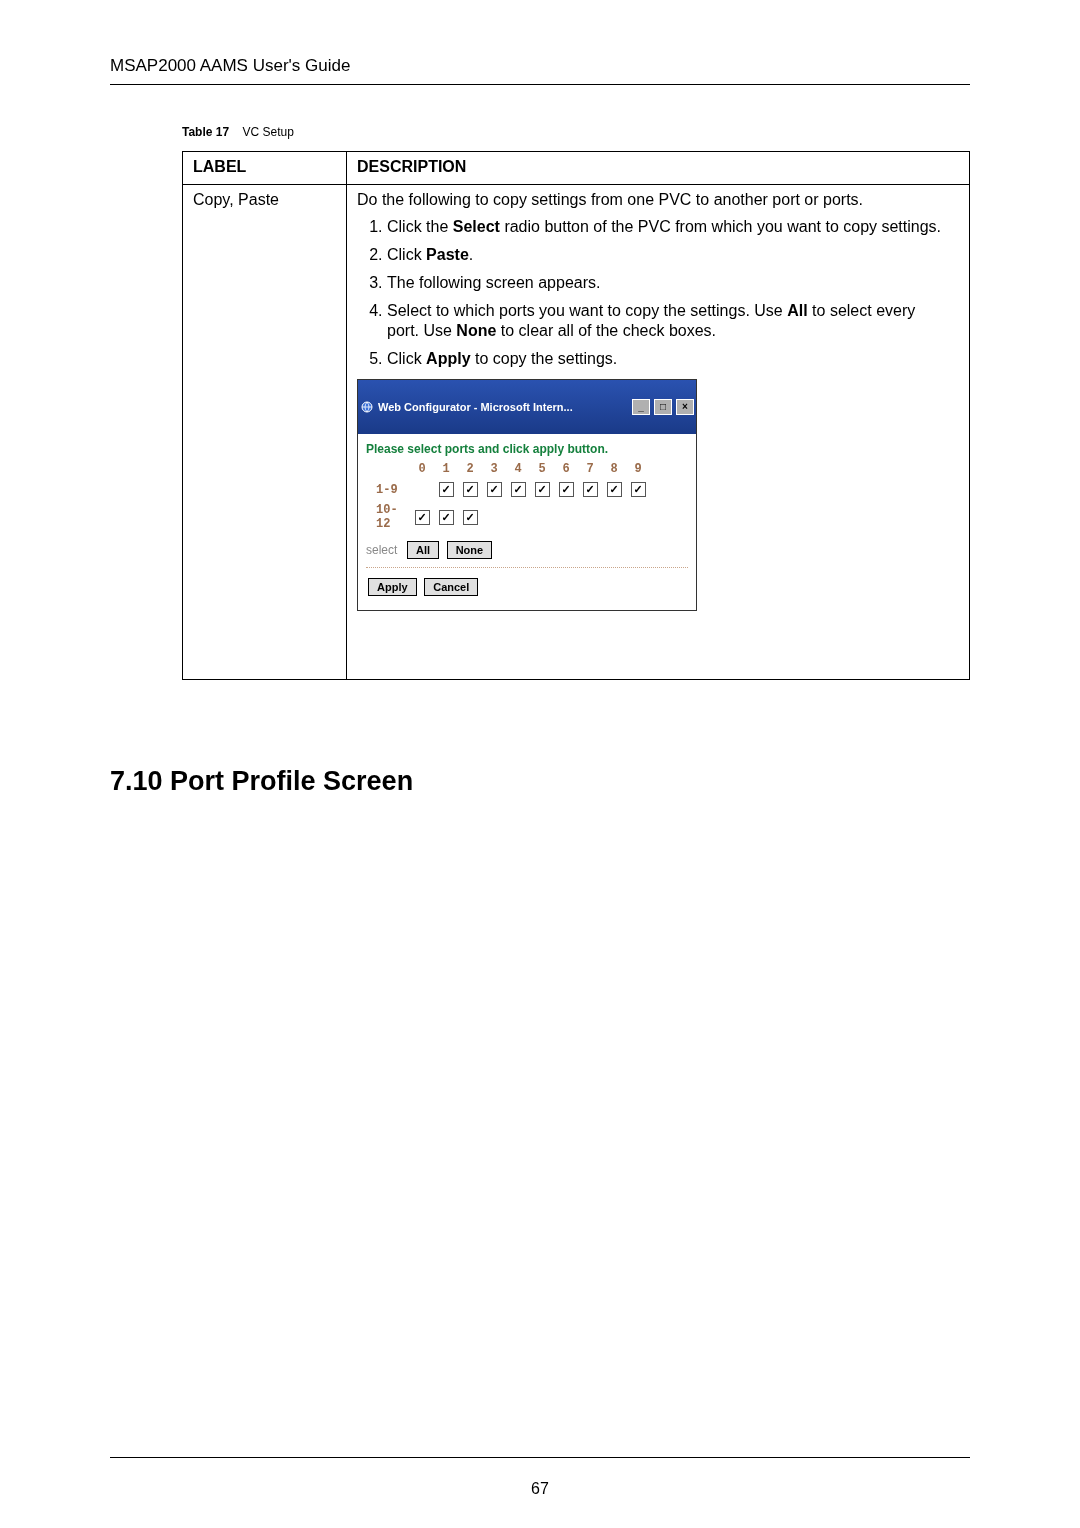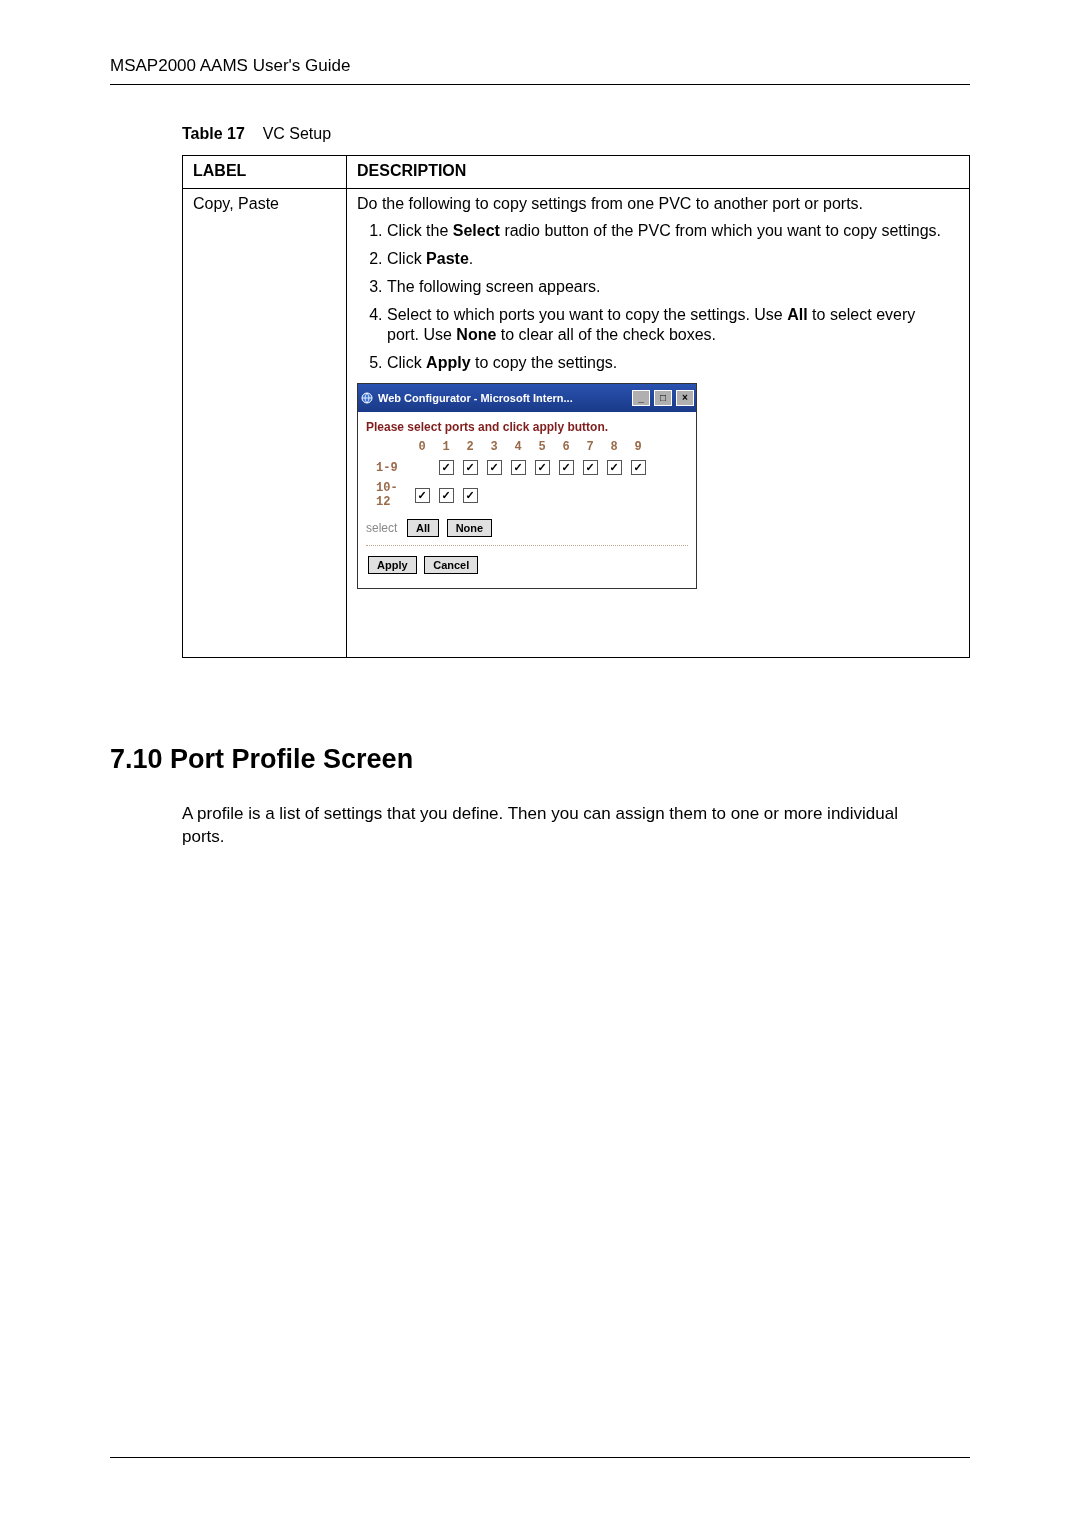--- a/index.html
+++ b/index.html
@@ -20,21 +20,21 @@
   }
   .head-rule {
     border-bottom: 1px solid #000;
     margin-bottom: 40px;
     padding-bottom: 8px;
   }
   .running-header {
     font-size: 17px;
   }
   .table-caption {
-    font-size: 16px;
+    font-size: 12px;
     margin: 0 0 12px 72px;
   }
   .table-caption .cap-label { font-weight: bold; }
   .tbl {
     width: 788px;
     margin-left: 72px;
     border-collapse: collapse;
     font-size: 16px;
     table-layout: fixed;
   }
@@ -59,21 +59,21 @@
     background: #fff;
   }
   .titlebar {
     display: flex;
     align-items: center;
     background: linear-gradient(#2a52b0, #1a3a88);
     color: #fff;
     height: 20px;
     font-weight: bold;
     font-size: 11px;
-    padding: 4px 2px;
+    padding: 17px 2px;
     gap: 4px;
   }
   .titlebar .title-text {
     flex: 1;
     white-space: nowrap;
     overflow: hidden;
   }
   .win-icon {
     width: 14px; height: 14px;
     display: inline-flex;
@@ -90,21 +90,21 @@
     align-items: center;
     justify-content: center;
     color: #000;
     font-size: 10px;
     line-height: 1;
     font-family: Arial;
   }
   .win-body { padding: 8px 8px 14px 8px; background: #fff; }
   .win-prompt {
     font-size: 12px;
-    color: #7f1d1d;
+    color: #15803d;
     font-weight: bold;
     margin-bottom: 6px;
   }
   .port-grid {
     display: grid;
     grid-template-columns: 44px repeat(10, 24px);
     row-gap: 6px;
     font-family: "Courier New", monospace;
     font-size: 12px;
     color: #9a6b4a;
@@ -288,17 +288,17 @@
             </div>
           </div>
           <div style="height:60px"></div>
         </td>
       </tr>
     </tbody>
   </table>
 
   <div class="section-heading">7.10   Port Profile Screen</div>
 
-  <p class="body-text">A profile is a list of settings that you define. Then you can assign them to one or more individual ports.</p>
 
 
   <div class="footer-rule"></div>
+  <div class="page-number">67</div>
 </div>
 
 </body></html>

